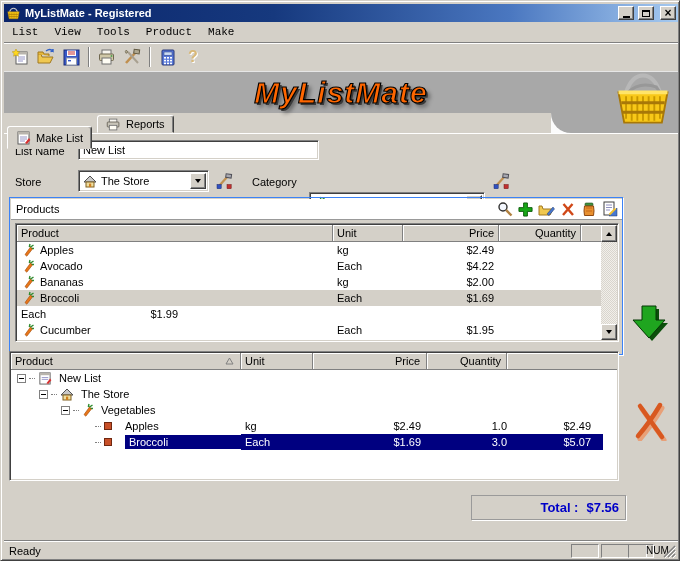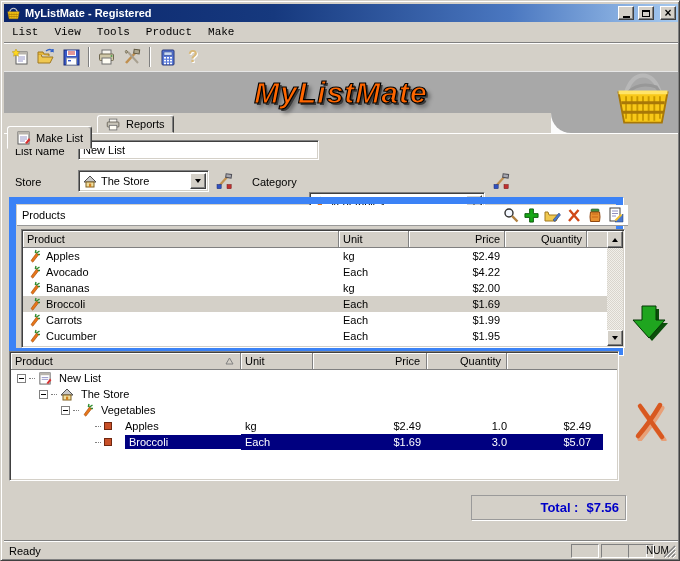--- a/index.html
+++ b/index.html
@@ -54,21 +54,21 @@
   input.field { font-family:"Liberation Sans",sans-serif; font-size:11px; padding-left:4px; outline:none; }
   .combo { display:flex; align-items:center; gap:4px; padding-left:4px; padding-right:19px; position:relative; }
   .combo-btn { position:absolute; right:2px; top:2px; bottom:2px; width:16px; background:#D4D0C8;
     border:1px solid; border-color:#FFFFFF #404040 #404040 #FFFFFF; box-shadow:inset -1px -1px 0 #808080;
     display:flex; align-items:center; justify-content:center; cursor:pointer; }
   .dn-tri { width:0; height:0; border-left:3.5px solid transparent; border-right:3.5px solid transparent; border-top:4px solid #000; }
   .up-tri { width:0; height:0; border-left:3.5px solid transparent; border-right:3.5px solid transparent; border-bottom:4px solid #000; }
   .flat-btn { display:flex; align-items:center; justify-content:center; cursor:pointer; background:transparent; border:none; }
 
   
-  .pgroup { left:8px; top:196px; width:614px; height:158px; border:7px solid #3b82f6; box-shadow:1px 1px 0 #fff;padding-left:38px; }
+  .pgroup { left:8px; top:196px; width:614px; height:158px; border:1px solid #3b82f6; box-shadow:1px 1px 0 #fff;padding-left:38px; }
   .phead-bar { position:absolute; left:1px; top:1px; width:611px; height:21px; background:#fff;
     border-bottom:1px solid #999; display:flex; align-items:center; padding:0 3px; }
   .phead-title { flex:1; padding-left:2px; }
   .picons { display:flex; gap:2px; }
   .picons .flat-btn { width:19px; height:18px; }
 
   .listview { background:#fff; border-top:1px solid #808080; border-left:1px solid #808080;
     border-bottom:1px solid #fff; border-right:1px solid #fff;
     box-shadow:inset 1px 1px 0 #404040, inset -1px -1px 0 #D4D0C8; position:absolute; overflow:hidden; }
   .lv-inner { position:absolute; inset:1px; overflow:hidden; }
@@ -397,27 +397,20 @@
                 <path d="M7 1 L6.3 4 M10.5 2 L7.3 4.3 M11 5.5 L7.6 5.2" stroke="#2E8B2E" stroke-width="1.4" fill="none"></path>
                 <path d="M7.5 4 L9.3 6.2 L3.8 13.2 L2 11.6 Z" fill="#E8761A" stroke="#A04A08" stroke-width=".6"></path>
               </svg>
               <span>Broccoli</span>
             </span>
           <span class="c2">Each</span>
           <span class="c3">$1.69</span>
           <span class="c4"></span>
         </div>
         <div class="prow">
-          <span class="c1">
-              <svg width="12" height="14" viewBox="0 0 12 14">
-                <path d="M7 1 L6.3 4 M10.5 2 L7.3 4.3 M11 5.5 L7.6 5.2" stroke="#2E8B2E" stroke-width="1.4" fill="none"></path>
-                <path d="M7.5 4 L9.3 6.2 L3.8 13.2 L2 11.6 Z" fill="#E8761A" stroke="#A04A08" stroke-width=".6"></path>
-              </svg>
-              <span>Carrots</span>
-            </span>
           <span class="c2">Each</span>
           <span class="c3">$1.99</span>
           <span class="c4"></span>
         </div>
         <div class="prow">
           <span class="c1">
               <svg width="12" height="14" viewBox="0 0 12 14">
                 <path d="M7 1 L6.3 4 M10.5 2 L7.3 4.3 M11 5.5 L7.6 5.2" stroke="#2E8B2E" stroke-width="1.4" fill="none"></path>
                 <path d="M7.5 4 L9.3 6.2 L3.8 13.2 L2 11.6 Z" fill="#E8761A" stroke="#A04A08" stroke-width=".6"></path>
               </svg>

